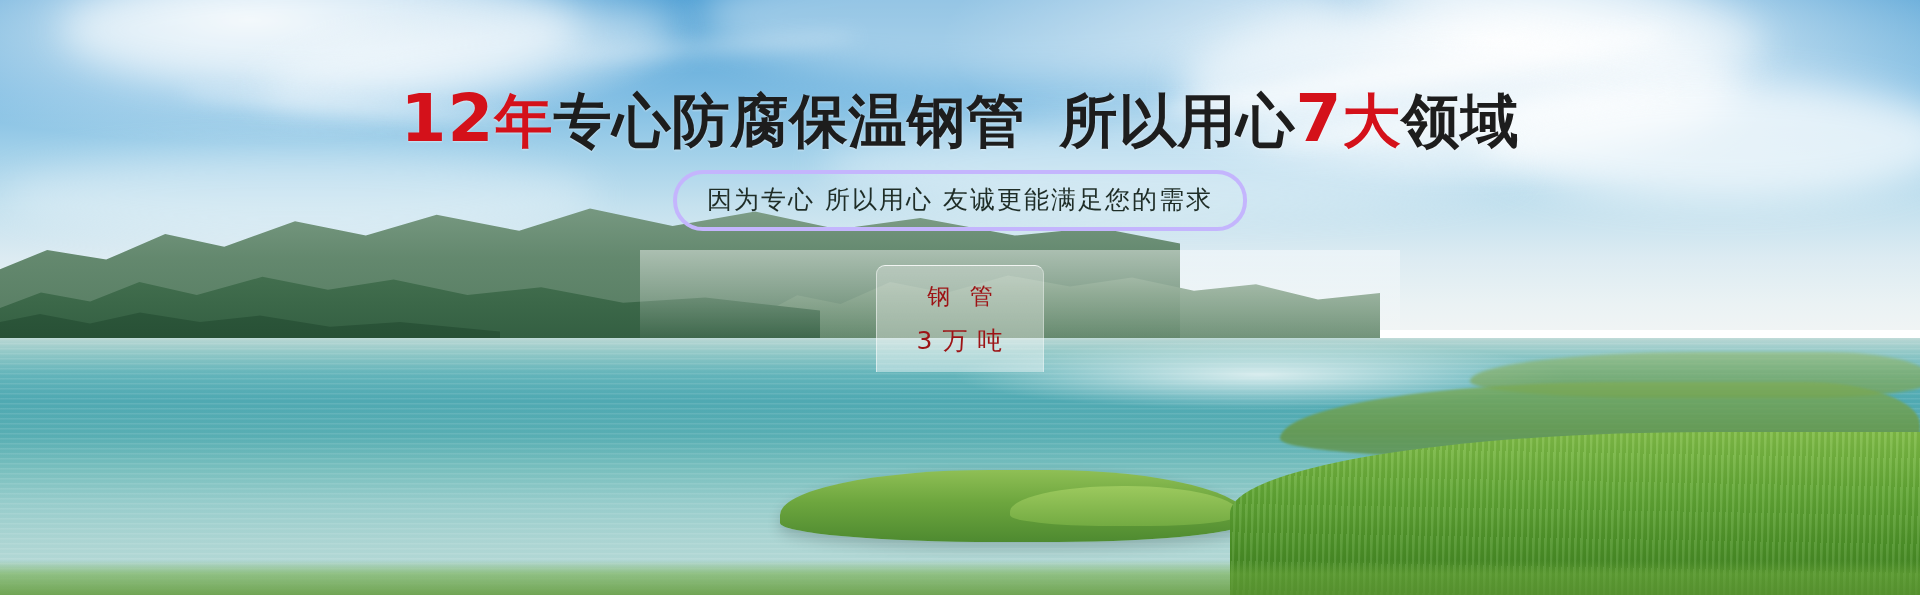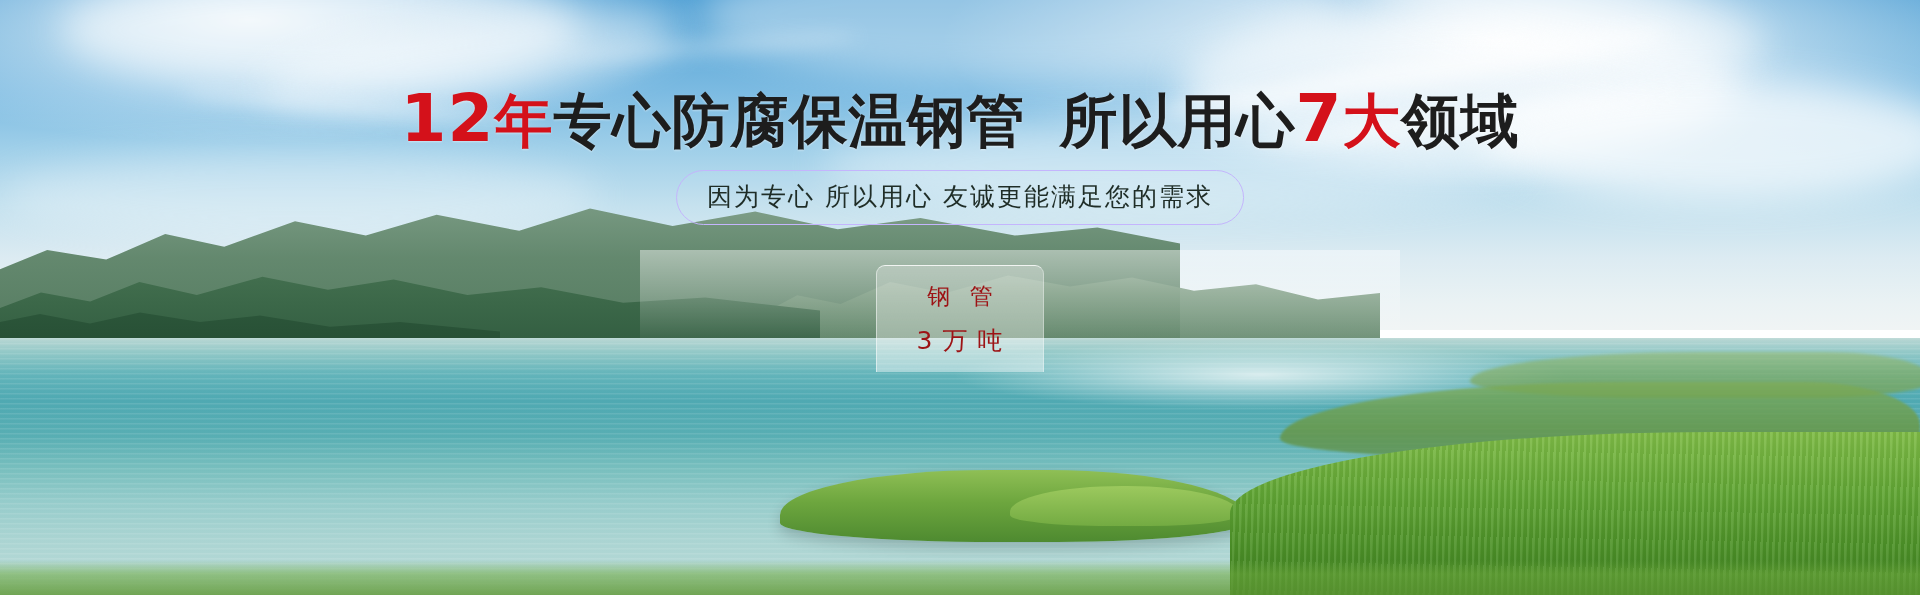--- a/index.html
+++ b/index.html
@@ -162,21 +162,21 @@
     color:#1d1d1d;
     white-space:nowrap;
     text-shadow:0 1px 2px rgba(255,255,255,.45);
   }
   .headline .num { color:#d4111a; font-size:66px; }
   .headline .red { color:#d4111a; }
   .headline .gap { display:inline-block; width:34px; }
 
   .subpill {
     position:absolute; top:170px; left:50%; transform:translateX(-50%);
-    border:1px solid #c4b5fd;
+    border:4px solid #c4b5fd;
     border-radius:30px;
     padding:9px 30px 11px;
     font-family:"DejaVu Sans","Liberation Sans",sans-serif;
     font-size:25px;
     color:#1f2d27;
     letter-spacing:2px;
     white-space:nowrap;
     background:rgba(255,255,255,.05);
   }
 

